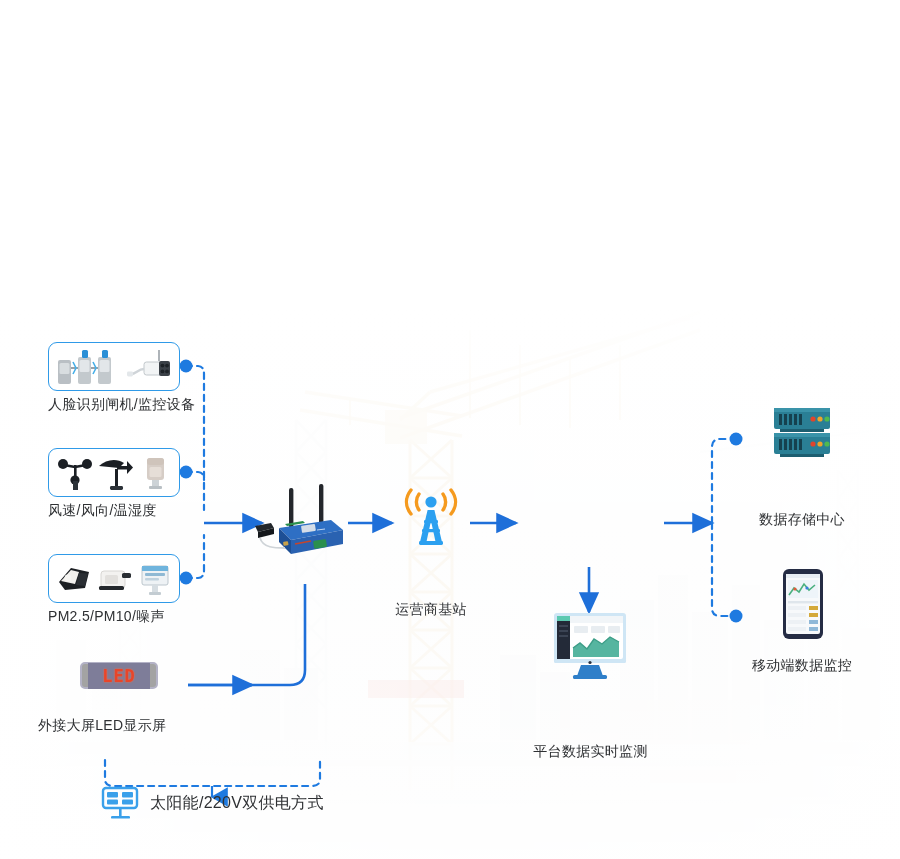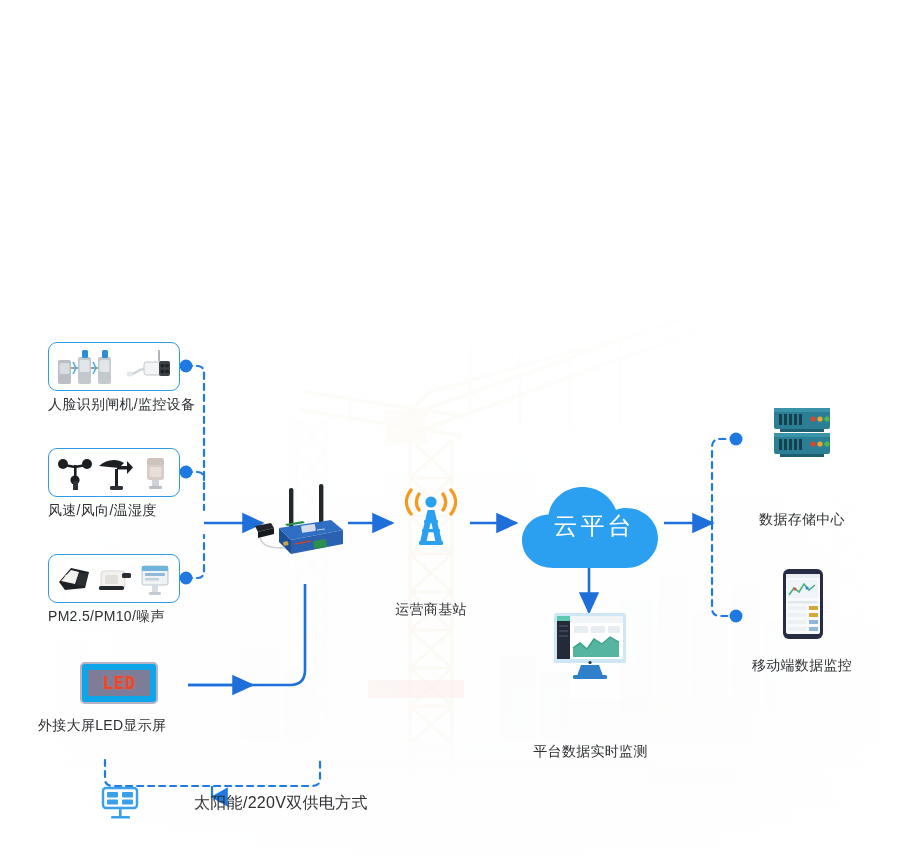--- a/index.html
+++ b/index.html
@@ -66,22 +66,22 @@
     align-items: center;
     justify-content: space-around;
     padding: 0 6px;
     overflow: hidden;
   }
   .sensor-caption { position: absolute; left: 48px; }
 
   
   .led-panel {
     position: absolute;
-    width: 78px; height: 42px;
-    background: #0ea5e9;
+    width: 78px; height: 27px;
+    background: #a3a3a3;
     border: 2px solid #b3b2c6;
     border-radius: 5px;
     display: flex; align-items: center; justify-content: center;
   }
   .led-inner {
     width: 62px; height: 26px;
     background: #7e7d99;
     display: flex; align-items: center; justify-content: center;
     letter-spacing: 1px;
   }
@@ -433,31 +433,20 @@
         <circle cx="33" cy="14" r="5.6"></circle>
         <path d="M29.6,22 L36.4,22 L44,54 L37.6,54 L33,33 L28.4,54 L22,54 Z"></path>
         <rect x="26" y="32" width="14" height="3.2" rx="1.2"></rect>
         <rect x="24" y="41" width="18" height="3.2" rx="1.2"></rect>
         <rect x="21" y="53" width="24" height="4" rx="1.4"></rect>
       </g>
     </svg>
   </div>
   <div class="cap center-cap" style="position:absolute; left:366px; top:558px; width:130px;">运营商基站</div>
 
-  <div class="cloud-wrap">
-    <svg width="148" height="88" viewBox="0 0 148 88">
-      <path d="M34,86 C15,86 2,74 2,58.5 C2,44 14,33 28.5,32.5
-               C31,17 45,5 62.5,5 C78,5 91,14.5 96,28
-               C99,26.5 102.5,26 106,26 C124,26 138,39.5 138,56
-               C138,72.5 124,86 106,86 Z" fill="#2ca0f0"></path>
-    </svg>
-    <div class="cloud-label" style="width:148px; height:88px;">
-      <span>云平台</span>
-    </div>
-  </div>
 
   <div class="node" style="left:772px; top:406px;">
     <svg width="60" height="54" viewBox="0 0 60 54">
       <g>
         <rect x="2" y="2" width="56" height="21" rx="2" fill="#2a7f95"></rect>
         <rect x="2" y="2" width="56" height="4" fill="#3a93a9"></rect>
         <g fill="#15414f">
           <rect x="7" y="8" width="3" height="11"></rect>
             <rect x="12" y="8" width="3" height="11"></rect>
           <rect x="17" y="8" width="3" height="11"></rect>
@@ -552,15 +541,15 @@
         <rect x="3" y="4" width="34" height="20" rx="3" fill="none" stroke="#3aa0ea" stroke-width="2.4"></rect>
         <rect x="7" y="8" width="11" height="5.5" rx="1" fill="#3aa0ea"></rect>
         <rect x="22" y="8" width="11" height="5.5" rx="1" fill="#3aa0ea"></rect>
         <rect x="7" y="15.5" width="11" height="5" rx="1" fill="#3aa0ea"></rect>
         <rect x="22" y="15.5" width="11" height="5" rx="1" fill="#3aa0ea"></rect>
         <rect x="19" y="24" width="2.6" height="8" fill="#3aa0ea"></rect>
         <rect x="11" y="32" width="19" height="2.6" rx="1.2" fill="#3aa0ea"></rect>
       </g>
     </svg>
   </div>
-  <div class="cap" style="position:absolute; left:150px; top:793px; font-size:16px;margin-left:44px;">太阳能/220V双供电方式</div>
+  <div class="cap" style="position:absolute; left:150px; top:793px; font-size:16px;">太阳能/220V双供电方式</div>
 
 </div>
 
 </body></html>

